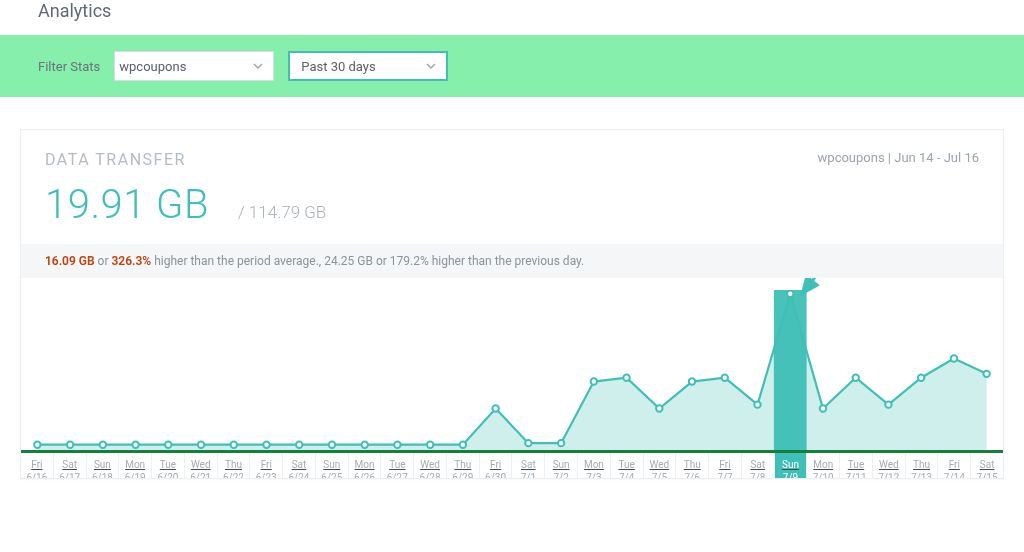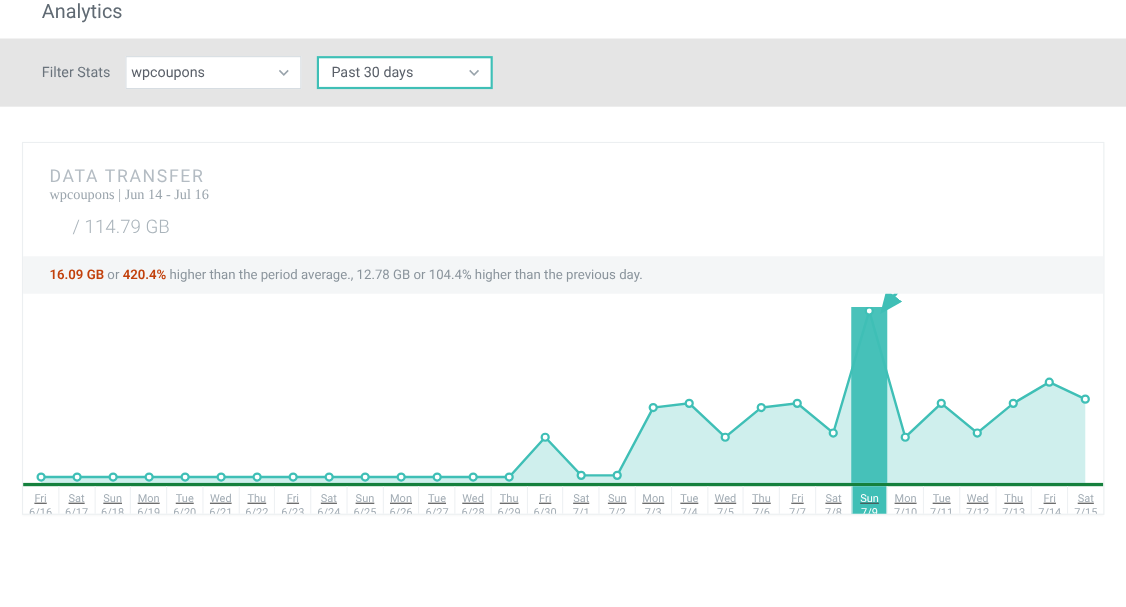--- a/index.html
+++ b/index.html
@@ -1,28 +1,28 @@
 <!DOCTYPE html>
 <html><head>
 <meta charset="utf-8">
 <style>
   * { box-sizing: border-box; margin: 0; padding: 0; }
   html, body { width: 1024px; height: 552px; font-family: -apple-system, "Segoe UI", Roboto, "Helvetica Neue", Arial, sans-serif; background: #fff; color: #4a4a4a; }
   .page-title { padding: 0 38px 14px; font-size: 18px; font-weight: 400; color: #606a73; }
-  .filter-bar { background: #e5e5e5; padding: 16px 38px; display: flex; align-items: center; gap: 14px; }
+  .filter-bar { background: #86efac; padding: 16px 38px; display: flex; align-items: center; gap: 14px; }
   .filter-label { font-size: 13px; color: #6a737c; }
   .select { position: relative; background: #fff; border: 1px solid #d7dde2; height: 30px; min-width: 160px; display: flex; align-items: center; padding: 0 28px 0 4px; font-size: 13px; color: #5a6069; cursor: pointer; }
   .select.active { border: 2px solid #3fbfb6; padding: 0 27px 0 11px; }
   .chev { position: absolute; right: 10px; top: 50%; transform: translateY(-50%); }
   .chev svg { display: block; }
   .panel-wrap { padding: 32px 20px 0; }
   .panel { background: #fff; border: 1px solid #eceff1; box-shadow: 0 1px 2px rgba(0,0,0,0.03); }
-  .panel-header { display: flex; justify-content: space-between; align-items: flex-start; padding: 20px 24px 12px; flex-direction: column; }
+  .panel-header { display: flex; justify-content: space-between; align-items: flex-start; padding: 20px 24px 12px; }
   .panel-title { font-size: 16px; letter-spacing: 1.5px; color: #b4bcc3; font-weight: 400; }
-  .panel-meta { font-size: 13px; color: #9ba5ad; font-family: Liberation Serif, serif; }
+  .panel-meta { font-size: 13px; color: #9ba5ad; }
   .metric-row { padding: 0 24px 16px; display: flex; align-items: baseline; gap: 8px; }
   .metric-main { font-size: 40px; font-weight: 300; color: #3fbfb6; letter-spacing: 0.5px; }
   .metric-sub { font-size: 17px; color: #aab4bb; font-weight: 300; margin-left: 21px; }
   .context-bar { background: #f4f6f7; padding: 10px 24px; font-size: 12px; color: #8a949c; }
   .context-bar b { color: #c2410c; font-weight: 600; }
   .chart-area { position: relative; height: 200px; padding: 12px 0 0; overflow: hidden; }
   svg.plot { display: block; width: 100%; height: 160px; }
   .xaxis { display: flex; border-top: 3px solid #15803d; text-decoration: underline; }
   .xt { flex: 1 1 0; text-align: center; font-size: 10px; color: #a3adb5; padding: 6px 0 10px; border-left: 1px solid #eef1f3; line-height: 1.25; }
   .xt:first-child { border-left: none; }
@@ -54,24 +54,25 @@
   </div>
 </div>
 
 <div class="panel-wrap">
   <div class="panel">
     <div class="panel-header">
       <div class="panel-title">DATA TRANSFER</div>
       <div class="panel-meta">wpcoupons | Jun 14 - Jul 16</div>
     </div>
     <div class="metric-row">
+      <span class="metric-main">19.91 GB</span>
       <span class="metric-sub">/ 114.79 GB</span>
     </div>
     <div class="context-bar">
-      <b>16.09 GB</b><span> or </span><b>420.4%</b><span> higher than the period average., 12.78 GB or 104.4% higher than the previous day.</span>
+      <b>16.09 GB</b><span> or </span><b>326.3%</b><span> higher than the period average., 24.25 GB or 179.2% higher than the previous day.</span>
     </div>
     <div class="chart-area">
       <svg class="plot" id="plot" viewBox="0 0 980 160" preserveAspectRatio="none">
           <rect x="751.3333333333333" y="0" width="32.666666666666664" height="160" fill="#3fbfb6" opacity="0.95"></rect>
           <path d="M 16.333333333333332 154.69 L 49 154.69 L 81.66666666666666 154.69 L 114.33333333333333 154.69 L 147 154.69 L 179.66666666666666 154.69 L 212.33333333333334 154.69 L 245 154.69 L 277.66666666666663 154.69 L 310.3333333333333 154.69 L 342.99999999999994 154.69 L 375.66666666666663 154.69 L 408.3333333333333 154.69 L 440.99999999999994 154.69 L 473.66666666666663 118.5 L 506.33333333333326 153.15 L 539 153.15 L 571.6666666666666 91.55 L 604.3333333333334 87.7 L 637 118.5 L 669.6666666666666 91.55 L 702.3333333333334 87.7 L 735 114.65 L 767.6666666666666 3.6929999999999836 L 800.3333333333334 118.5 L 833 87.7 L 865.6666666666666 114.65 L 898.3333333333333 87.7 L 931 68.45 L 963.6666666666666 83.85000000000001 L 963.6666666666666 160 L 16.333333333333332 160 Z" fill="#3fbfb6" fill-opacity="0.25"></path>
           <path d="M 16.333333333333332 154.69 L 49 154.69 L 81.66666666666666 154.69 L 114.33333333333333 154.69 L 147 154.69 L 179.66666666666666 154.69 L 212.33333333333334 154.69 L 245 154.69 L 277.66666666666663 154.69 L 310.3333333333333 154.69 L 342.99999999999994 154.69 L 375.66666666666663 154.69 L 408.3333333333333 154.69 L 440.99999999999994 154.69 L 473.66666666666663 118.5 L 506.33333333333326 153.15 L 539 153.15 L 571.6666666666666 91.55 L 604.3333333333334 87.7 L 637 118.5 L 669.6666666666666 91.55 L 702.3333333333334 87.7 L 735 114.65 L 767.6666666666666 3.6929999999999836 L 800.3333333333334 118.5 L 833 87.7 L 865.6666666666666 114.65 L 898.3333333333333 87.7 L 931 68.45 L 963.6666666666666 83.85000000000001" fill="none" stroke="#3fbfb6" stroke-width="2.2"></path>
           <circle cx="16.333333333333332" cy="154.69" r="3.2" fill="#fff" stroke="#3fbfb6" stroke-width="2"></circle>
           <circle cx="49" cy="154.69" r="3.2" fill="#fff" stroke="#3fbfb6" stroke-width="2"></circle>
           <circle cx="81.66666666666666" cy="154.69" r="3.2" fill="#fff" stroke="#3fbfb6" stroke-width="2"></circle>
           <circle cx="114.33333333333333" cy="154.69" r="3.2" fill="#fff" stroke="#3fbfb6" stroke-width="2"></circle>

